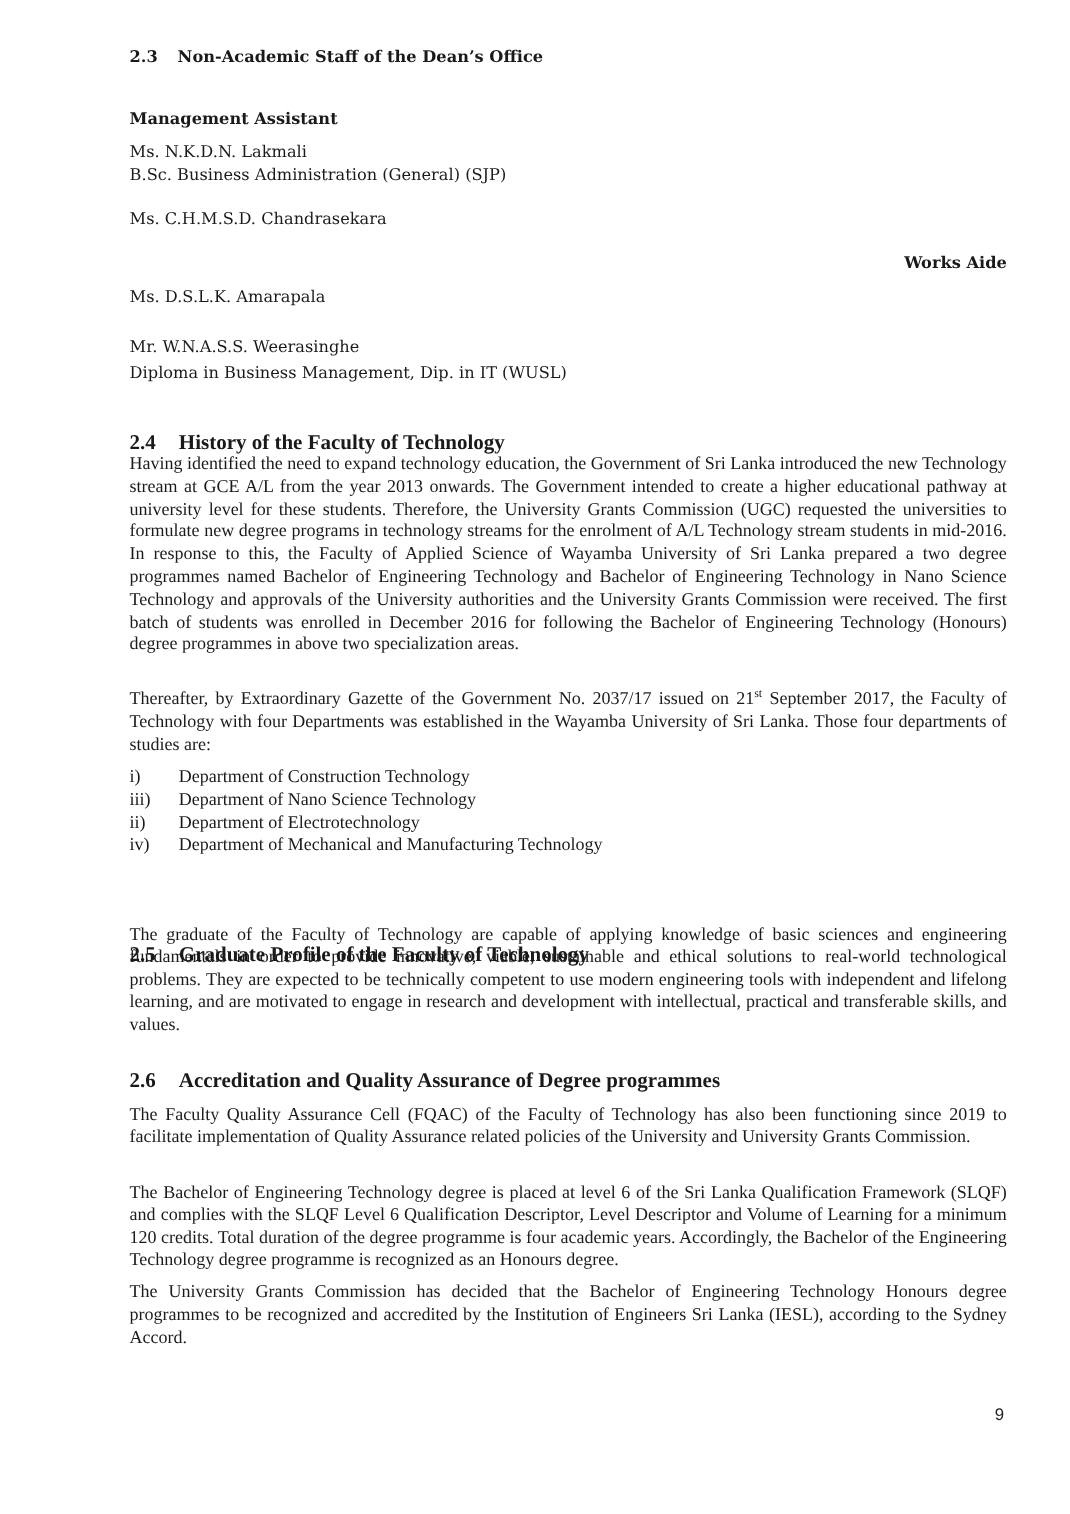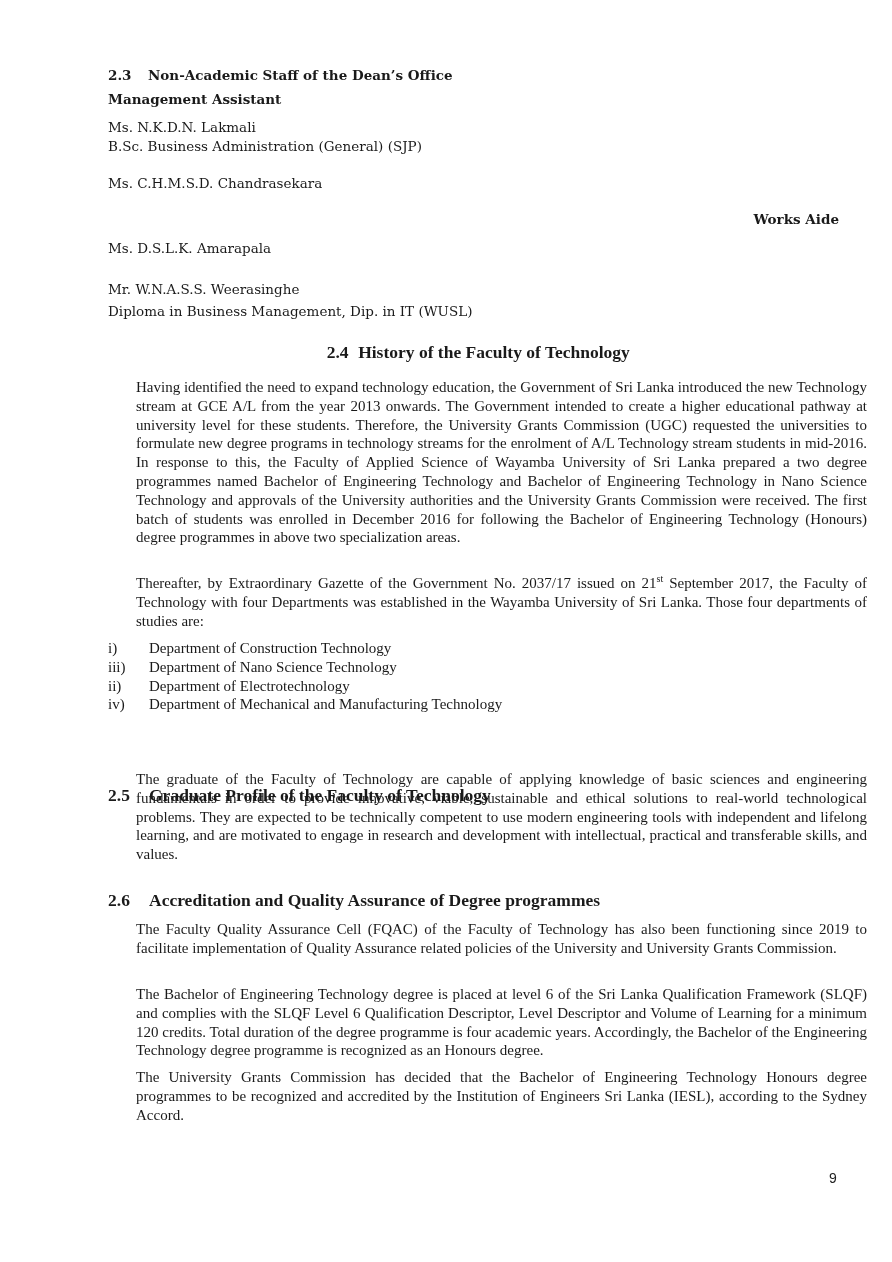--- a/index.html
+++ b/index.html
@@ -7,47 +7,47 @@
            font-family: "DejaVu Serif", "Liberation Serif", serif; color: #1a1a1a; }
     .page { position: absolute; left: 108px; top: 0; width: 731px; }
     .blk { position: absolute; left: 0; width: 731px; }
     .sec-small { font-size: 13.5px; font-weight: bold; white-space: nowrap; }
     .sec-small .num { display: inline-block; width: 40px; }
     .subhead { font-size: 13.5px; font-weight: bold; }
     .line { font-size: 13.5px; line-height: 19px; white-space: nowrap; }
     .h2 { font-family: "Liberation Serif", serif; font-size: 17.5px; font-weight: bold; white-space: nowrap; }
     .h2 .num { display: inline-block; width: 41px; }
     .para { font-family: "Liberation Serif", serif; font-size: 15px; line-height: 18.8px;
-            text-align: justify; text-align-last: left; margin-left: 28px; }
+            text-align: justify; text-align-last: left; }
     .para sup { font-size: 10px; line-height: 0; }
     .list { font-family: "Liberation Serif", serif; font-size: 15px; line-height: 18.8px; margin: 0; padding: 0; list-style: none; }
     .list li { display: flex; }
     .list .marker { width: 41px; flex: none; }
     .pagenum { position: absolute; left: 829px; top: 1170px; font-family: "Liberation Sans", sans-serif; font-size: 14px; color: #222; }
   </style>
 </head>
 <body>
 
 <div class="page">
 
-  <div class="blk sec-small" style="top:67px;">
+  <div class="blk sec-small" style="top:40px;">
     <span class="num">2.3</span><span>Non-Academic Staff of the Dean’s Office</span>
   </div>
 
   <div class="blk subhead" style="top:91px;">Management Assistant</div>
   <div class="blk line" style="top:118px;">Ms. N.K.D.N. Lakmali</div>
   <div class="blk line" style="top:137px;">B.Sc. Business Administration (General) (SJP)</div>
   <div class="blk line" style="top:174px;">Ms. C.H.M.S.D. Chandrasekara</div>
 
   <div class="blk subhead" style="top:211px;text-align:right;">Works Aide</div>
   <div class="blk line" style="top:239px;">Ms. D.S.L.K. Amarapala</div>
   <div class="blk line" style="top:280px;">Mr. W.N.A.S.S. Weerasinghe</div>
   <div class="blk line" style="top:302px;">Diploma in Business Management, Dip. in IT (WUSL)</div>
 
-  <div class="blk h2" style="top:342px;text-align:center;">
+  <div class="blk h2" style="top:358px;">
     <span class="num">2.4</span><span>History of the Faculty of Technology</span>
   </div>
   <div class="blk para" style="top:378px;">Having identified the need to expand technology education, the Government of Sri Lanka introduced the new Technology stream at GCE A/L from the year 2013 onwards. The Government intended to create a higher educational pathway at university level for these students. Therefore, the University Grants Commission (UGC) requested the universities to formulate new degree programs in technology streams for the enrolment of A/L Technology stream students in mid-2016. In response to this, the Faculty of Applied Science of Wayamba University of Sri Lanka prepared a two degree programmes named Bachelor of Engineering Technology and Bachelor of Engineering Technology in Nano Science Technology and approvals of the University authorities and the University Grants Commission were received. The first batch of students was enrolled in December 2016 for following the Bachelor of Engineering Technology (Honours) degree programmes in above two specialization areas.</div>
   <div class="blk para" style="top:574px;">
     <span>Thereafter, by Extraordinary Gazette of the Government No. 2037/17 issued on 21</span><sup>st</sup><span> September 2017, the Faculty of Technology with four Departments was established in the Wayamba University of Sri Lanka. Those four departments of studies are:</span>
   </div>
   <ul class="blk list" style="top:639px;">
     <li>
         <span class="marker">i)</span>
         <span>Department of Construction Technology</span>

